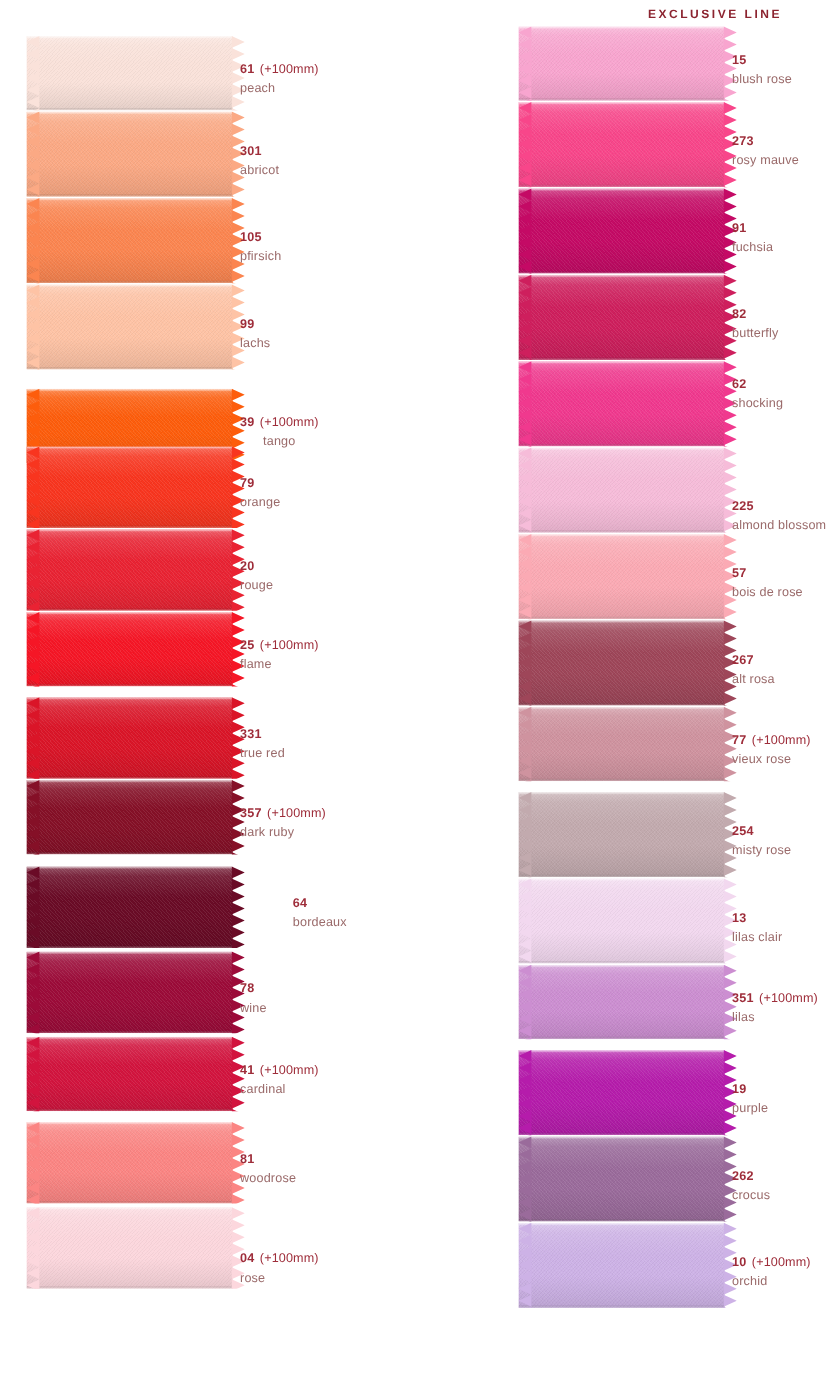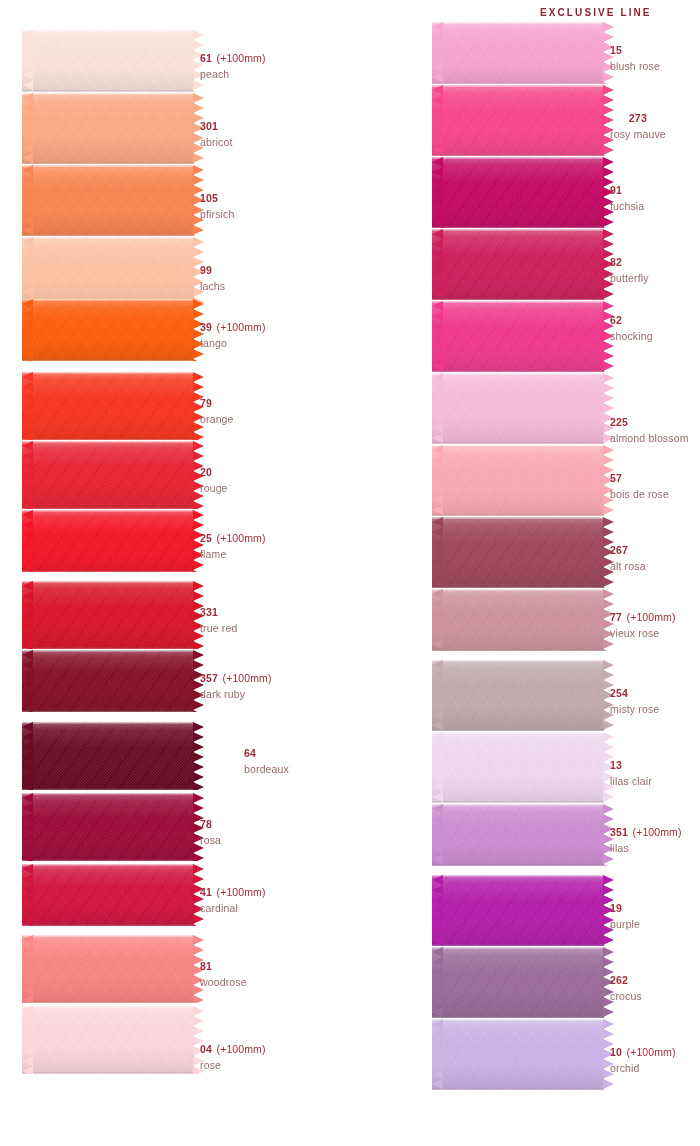--- a/index.html
+++ b/index.html
@@ -242,21 +242,21 @@
             <svg width="11" height="71" viewBox="0 0 11 71" style="display: block;">
               <polygon points="0,0 11,5.0 0,10.0 11,15.0 0,20.0 11,25.0 0,30.0 11,35.0 0,40.0 11,45.0 0,50.0 11,55.0 0,60.0 11,65.0 0,70.0 11,75.0 0,80.0 11,85.0 0,90.0 0,71" fill="#fec3a5"></polygon>
             </svg>
           </div>
         </div>
         <div class="label" style="top: 21px;">
           <div><span class="code">99</span></div>
           <span class="name">lachs</span>
         </div>
       </div>
-      <div class="ribbon-row" style="top: 299px; height: 62px; width: 300px;">
+      <div class="ribbon-row" style="top: 324px; height: 62px; width: 300px; text-align: center;">
         <div class="swatch" title="39 tango">
           <div class="ribbon">
             <div class="fill" style="background: rgb(253, 93, 12);"></div>
             <div class="tex"></div>
             <div class="sheen"></div>
             <div class="selvedge"></div>
             <div class="selvedge bottom"></div>
           </div>
           <div class="zig l" style="background: transparent;">
             <svg width="11" height="62" viewBox="0 0 11 62" style="display: block;">
@@ -439,21 +439,21 @@
             </svg>
           </div>
           <div class="zig r" style="background: transparent;">
             <svg width="11" height="68" viewBox="0 0 11 68" style="display: block;">
               <polygon points="0,0 11,5.0 0,10.0 11,15.0 0,20.0 11,25.0 0,30.0 11,35.0 0,40.0 11,45.0 0,50.0 11,55.0 0,60.0 11,65.0 0,70.0 11,75.0 0,80.0 0,68" fill="#9c0b39"></polygon>
             </svg>
           </div>
         </div>
         <div class="label" style="top: 19px;">
           <div><span class="code">78</span></div>
-          <span class="name">rosa</span>
+          <span class="name">wine</span>
         </div>
       </div>
       <div class="ribbon-row" style="top: 864px; height: 62px; width: 300px;">
         <div class="swatch" title="41 cardinal">
           <div class="ribbon">
             <div class="fill" style="background: rgb(210, 20, 62);"></div>
             <div class="tex"></div>
             <div class="sheen"></div>
             <div class="selvedge"></div>
             <div class="selvedge bottom"></div>
@@ -564,21 +564,21 @@
             <svg width="11" height="71" viewBox="0 0 11 71" style="display: block;">
               <polygon points="11,0 0,5.0 11,10.0 0,15.0 11,20.0 0,25.0 11,30.0 0,35.0 11,40.0 0,45.0 11,50.0 0,55.0 11,60.0 0,65.0 11,70.0 0,75.0 11,80.0 0,85.0 11,90.0 11,71" fill="#f8468a"></polygon>
             </svg>
           </div>
           <div class="zig r" style="background: transparent;">
             <svg width="11" height="71" viewBox="0 0 11 71" style="display: block;">
               <polygon points="0,0 11,5.0 0,10.0 11,15.0 0,20.0 11,25.0 0,30.0 11,35.0 0,40.0 11,45.0 0,50.0 11,55.0 0,60.0 11,65.0 0,70.0 11,75.0 0,80.0 11,85.0 0,90.0 0,71" fill="#f8468a"></polygon>
             </svg>
           </div>
         </div>
-        <div class="label" style="top: 21px; text-align: center;">
+        <div class="label" style="top: 21px;">
           <div><span class="code">273</span></div>
           <span class="name">rosy mauve</span>
         </div>
       </div>
       <div class="ribbon-row" style="top: 157px; height: 71px; width: 300px;">
         <div class="swatch" title="91 fuchsia">
           <div class="ribbon">
             <div class="fill" style="background: rgb(196, 10, 101);"></div>
             <div class="tex"></div>
             <div class="sheen"></div>

